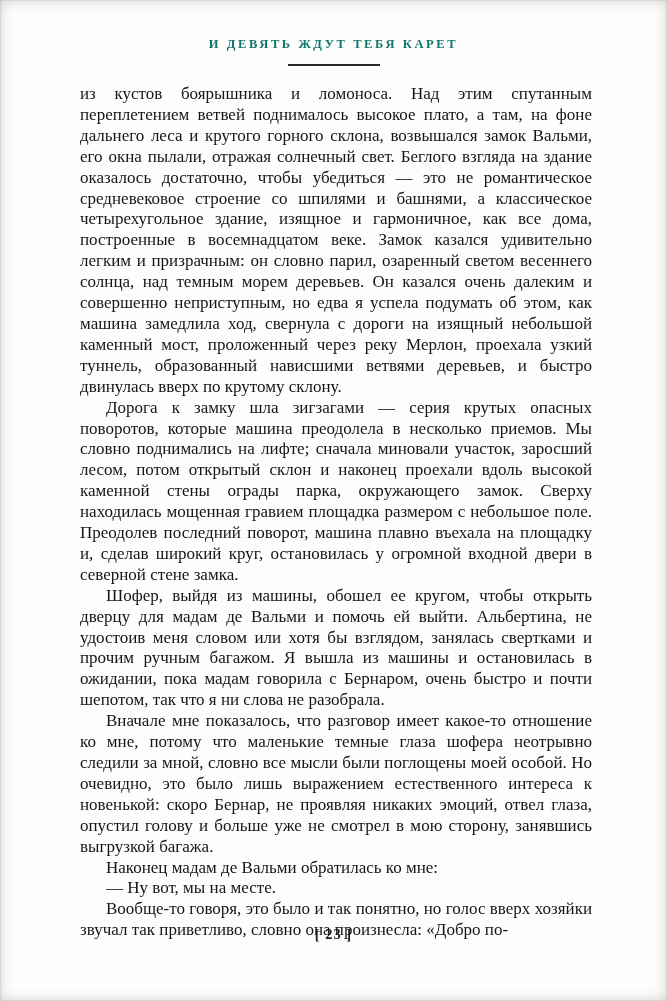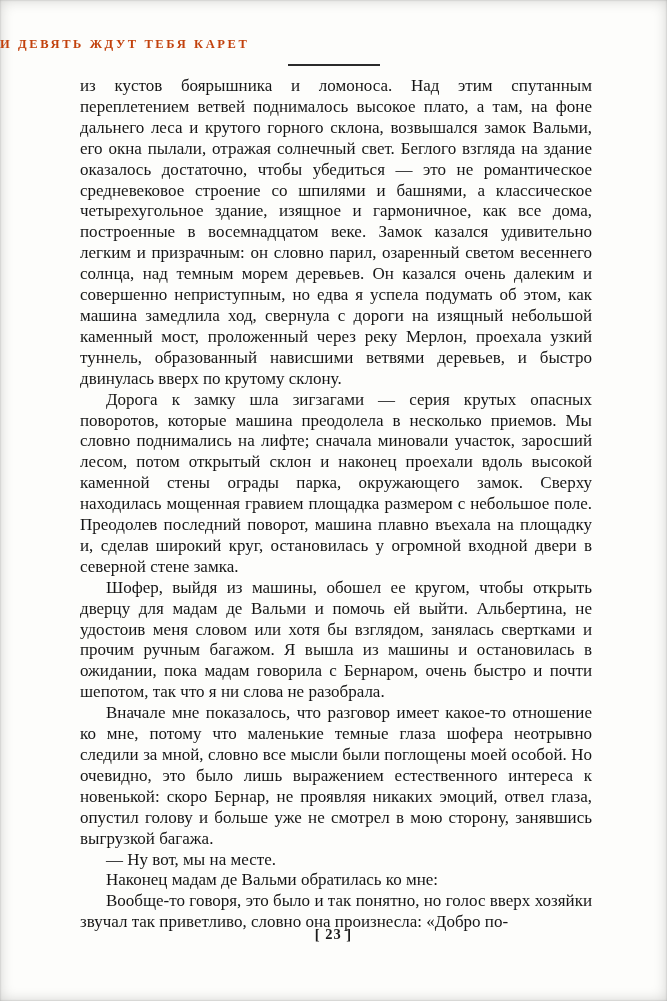--- a/index.html
+++ b/index.html
@@ -14,39 +14,39 @@
     margin: 0 auto;
     background: #fdfdfb;
     box-sizing: border-box;
     box-shadow: inset 0 0 14px rgba(0,0,0,0.18), inset 0 0 2px rgba(0,0,0,0.25);
     overflow: hidden;
   }
   .running-header {
     position: absolute;
     top: 37px;
     left: 0; right: 0;
-    text-align: left;
+    text-align: center;
     font-size: 12.5px;
     font-weight: bold;
     letter-spacing: 2.6px;
-    color: #c2410c;
+    color: #0f766e;
     white-space: nowrap;
   }
   .header-rule {
     position: absolute;
     top: 64px;
     left: 50%;
     transform: translateX(-50%);
     width: 92px;
     height: 2px;
     background: #2b2b2b;
   }
   .text-block {
     position: absolute;
-    top: 76px;
+    top: 84px;
     left: 80px;
     width: 512px;
     font-size: 17px;
     line-height: 20.9px;
     text-align: justify;
     color: #151515;
     hyphens: auto;
     -webkit-hyphens: auto;
   }
   .text-block p {
@@ -75,20 +75,20 @@
 
   <div class="running-header">И ДЕВЯТЬ ЖДУТ ТЕБЯ КАРЕТ</div>
 
   <div class="header-rule"></div>
 
   <div class="text-block">
     <p class="continuation">из кустов боярышника и ломоноса. Над этим спутанным переплетением ветвей поднималось высокое плато, а там, на фоне дальнего леса и крутого горного склона, возвышался замок Вальми, его окна пылали, отражая солнечный свет. Беглого взгляда на здание оказалось достаточно, чтобы убедиться — это не романтическое средневековое строение со шпилями и башнями, а классическое четырехугольное здание, изящное и гармоничное, как все дома, построенные в восемнадцатом веке. Замок казался удивительно легким и призрачным: он словно парил, озаренный светом весеннего солнца, над темным морем деревьев. Он казался очень далеким и совершенно неприступным, но едва я успела подумать об этом, как машина замедлила ход, свернула с дороги на изящный небольшой каменный мост, проложенный через реку Мерлон, проехала узкий туннель, образованный нависшими ветвями деревьев, и быстро двинулась вверх по крутому склону.</p>
     <p>Дорога к замку шла зигзагами — серия крутых опасных поворотов, которые машина преодолела в несколько приемов. Мы словно поднимались на лифте; сначала миновали участок, заросший лесом, потом открытый склон и наконец проехали вдоль высокой каменной стены ограды парка, окружающего замок. Сверху находилась мощенная гравием площадка размером с небольшое поле. Преодолев последний поворот, машина плавно въехала на площадку и, сделав широкий круг, остановилась у огромной входной двери в северной стене замка.</p>
     <p>Шофер, выйдя из машины, обошел ее кругом, чтобы открыть дверцу для мадам де Вальми и помочь ей выйти. Альбертина, не удостоив меня словом или хотя бы взглядом, занялась свертками и прочим ручным багажом. Я вышла из машины и остановилась в ожидании, пока мадам говорила с Бернаром, очень быстро и почти шепотом, так что я ни слова не разобрала.</p>
     <p>Вначале мне показалось, что разговор имеет какое-то отношение ко мне, потому что маленькие темные глаза шофера неотрывно следили за мной, словно все мысли были поглощены моей особой. Но очевидно, это было лишь выражением естественного интереса к новенькой: скоро Бернар, не проявляя никаких эмоций, отвел глаза, опустил голову и больше уже не смотрел в мою сторону, занявшись выгрузкой багажа.</p>
+    <p>Наконец мадам де Вальми обратилась ко мне:</p>
     <p>— Ну вот, мы на месте.</p>
-    <p>Наконец мадам де Вальми обратилась ко мне:</p>
     <p>Вообще-то говоря, это было и так понятно, но голос вверх хозяйки звучал так приветливо, словно она произнесла: «Добро по-</p>
   </div>
 
   <div class="page-number">[ 23 ]</div>
 
 </div>
 
 </body></html>

